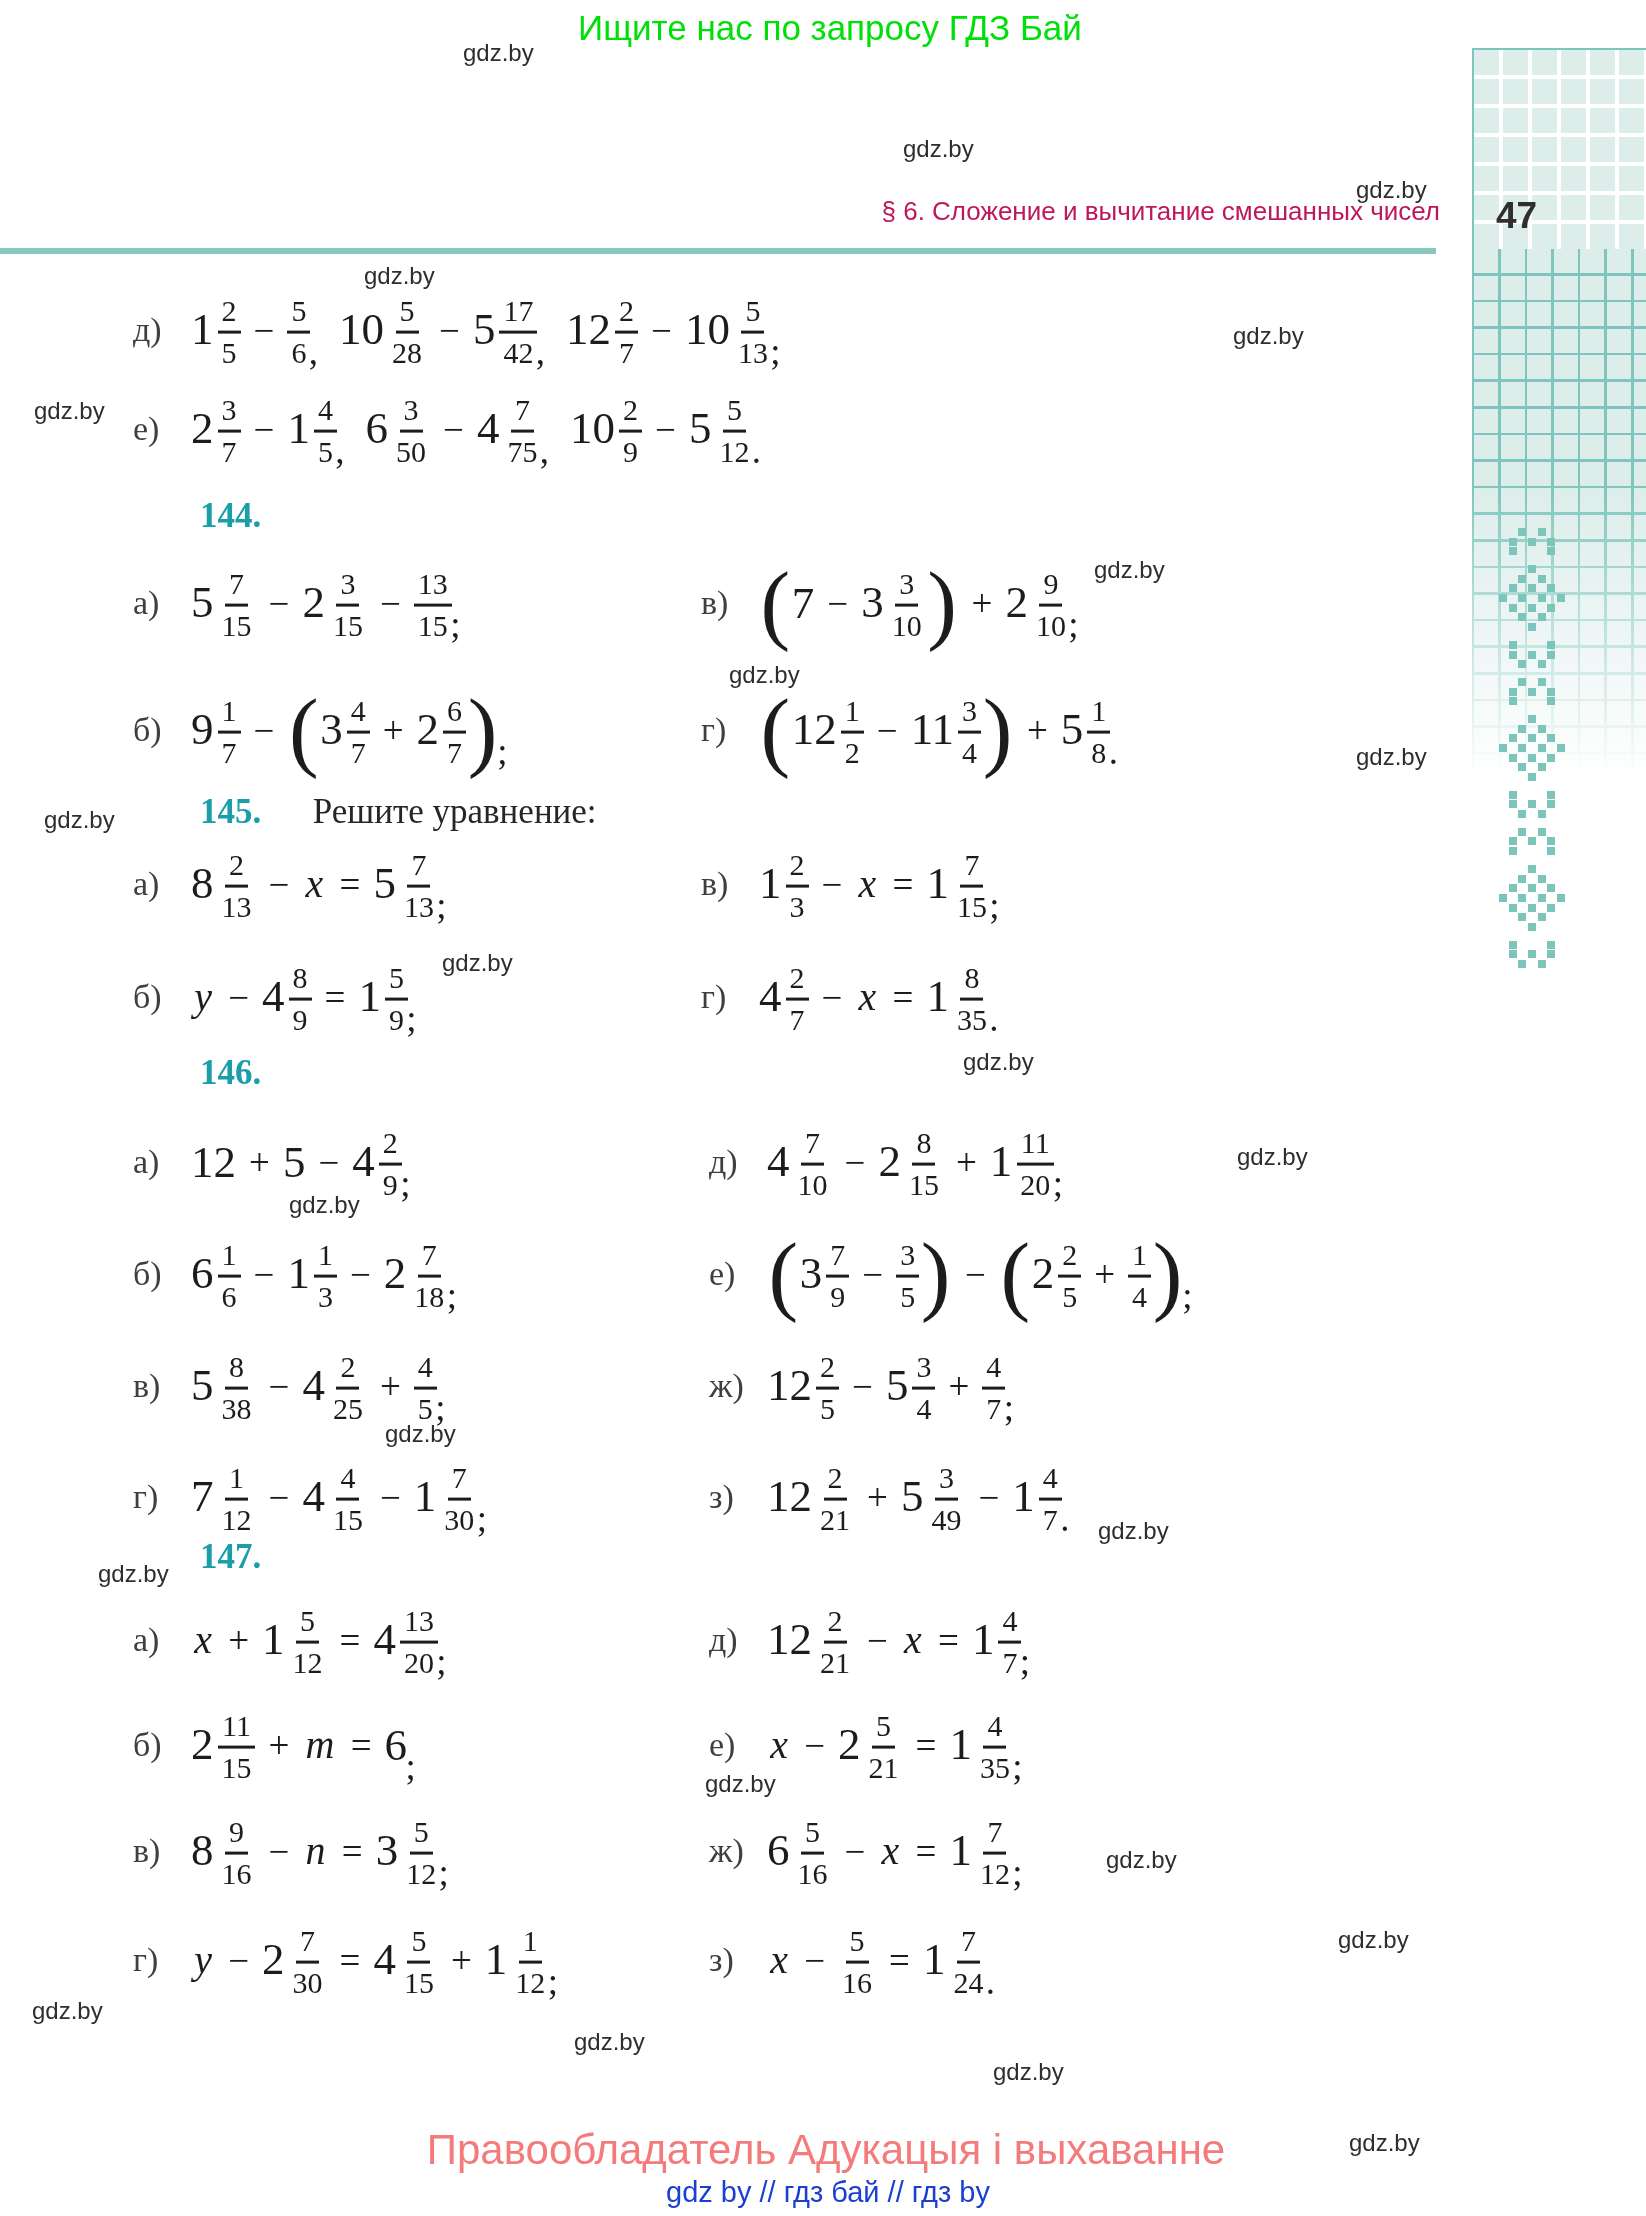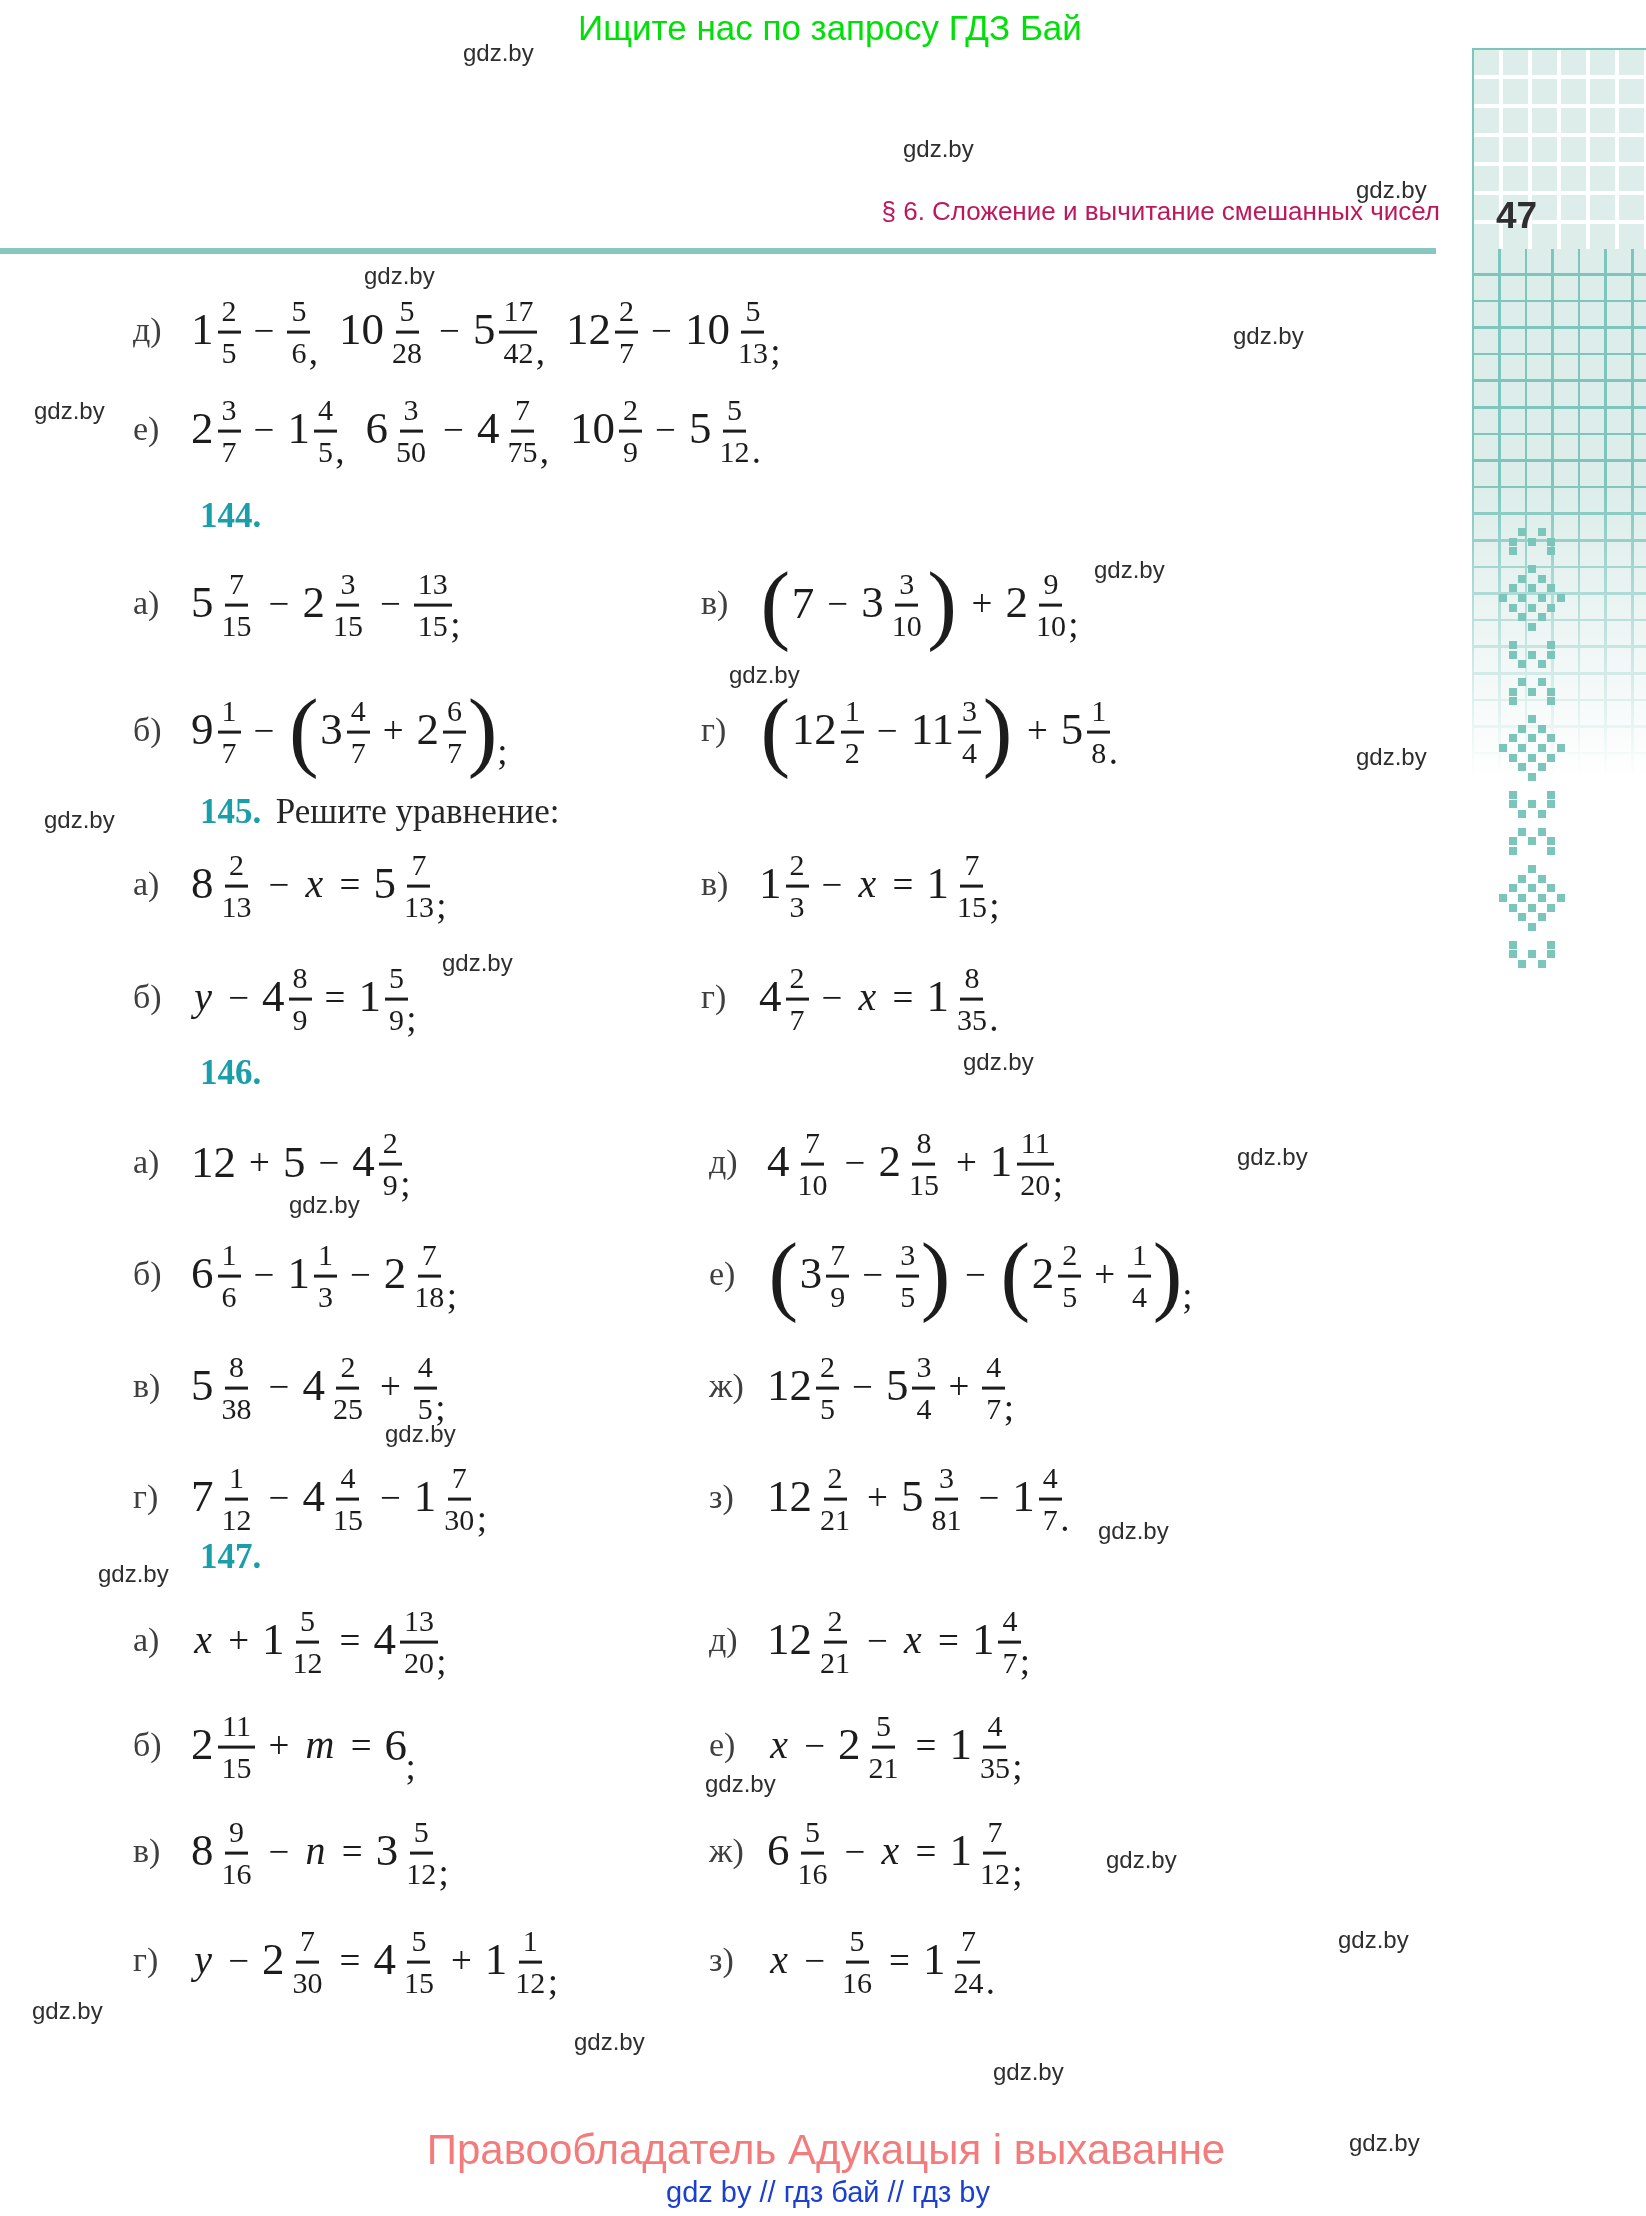--- a/index.html
+++ b/index.html
@@ -52,21 +52,21 @@
   .page-num {
     position:absolute; left:24px; top:147px;
     font-family:"Liberation Sans", sans-serif; font-weight:bold;
     font-size:37px; color:#2f2f2f;
   }
   .ornament { position:absolute; left:27px; top:480px; width:68px; }
   .orn-sq { position:absolute; width:8px; height:8px; background:#7cc5bb; }
   
   .ex-head {
     position:absolute; left:200px; height:48px; display:flex; align-items:center;
-    font-size:35px; white-space:nowrap;
+    font-size:35px; white-space:nowrap;gap:37px;
   }
   .ex-num { color:#1a9eaa; font-weight:bold; margin-right:14.5px; }
   .ex-title { color:#262626; }
   
   .row {
     position:absolute; height:106px; display:flex; align-items:center;
     color:#1c1c1c; white-space:nowrap;
   }
   .lbl { font-size:34px; color:#3f3f3f; width:58px; flex:none; }
   .mi, .mw { font-size:45px; line-height:1; }
@@ -723,21 +723,21 @@
           <span class="fr">
             <span class="fn">2</span>
             <span class="fd">21</span>
           </span>
         </span>
         <span class="mo">+</span>
         <span class="mfrac">
           <span class="mw">5</span>
           <span class="fr">
             <span class="fn">3</span>
-            <span class="fd">81</span>
+            <span class="fd">49</span>
           </span>
         </span>
         <span class="mo">−</span>
         <span class="mfrac">
           <span class="mw">1</span>
           <span class="fr">
             <span class="fn">4</span>
             <span class="fd">7</span>
           </span>
         </span>

